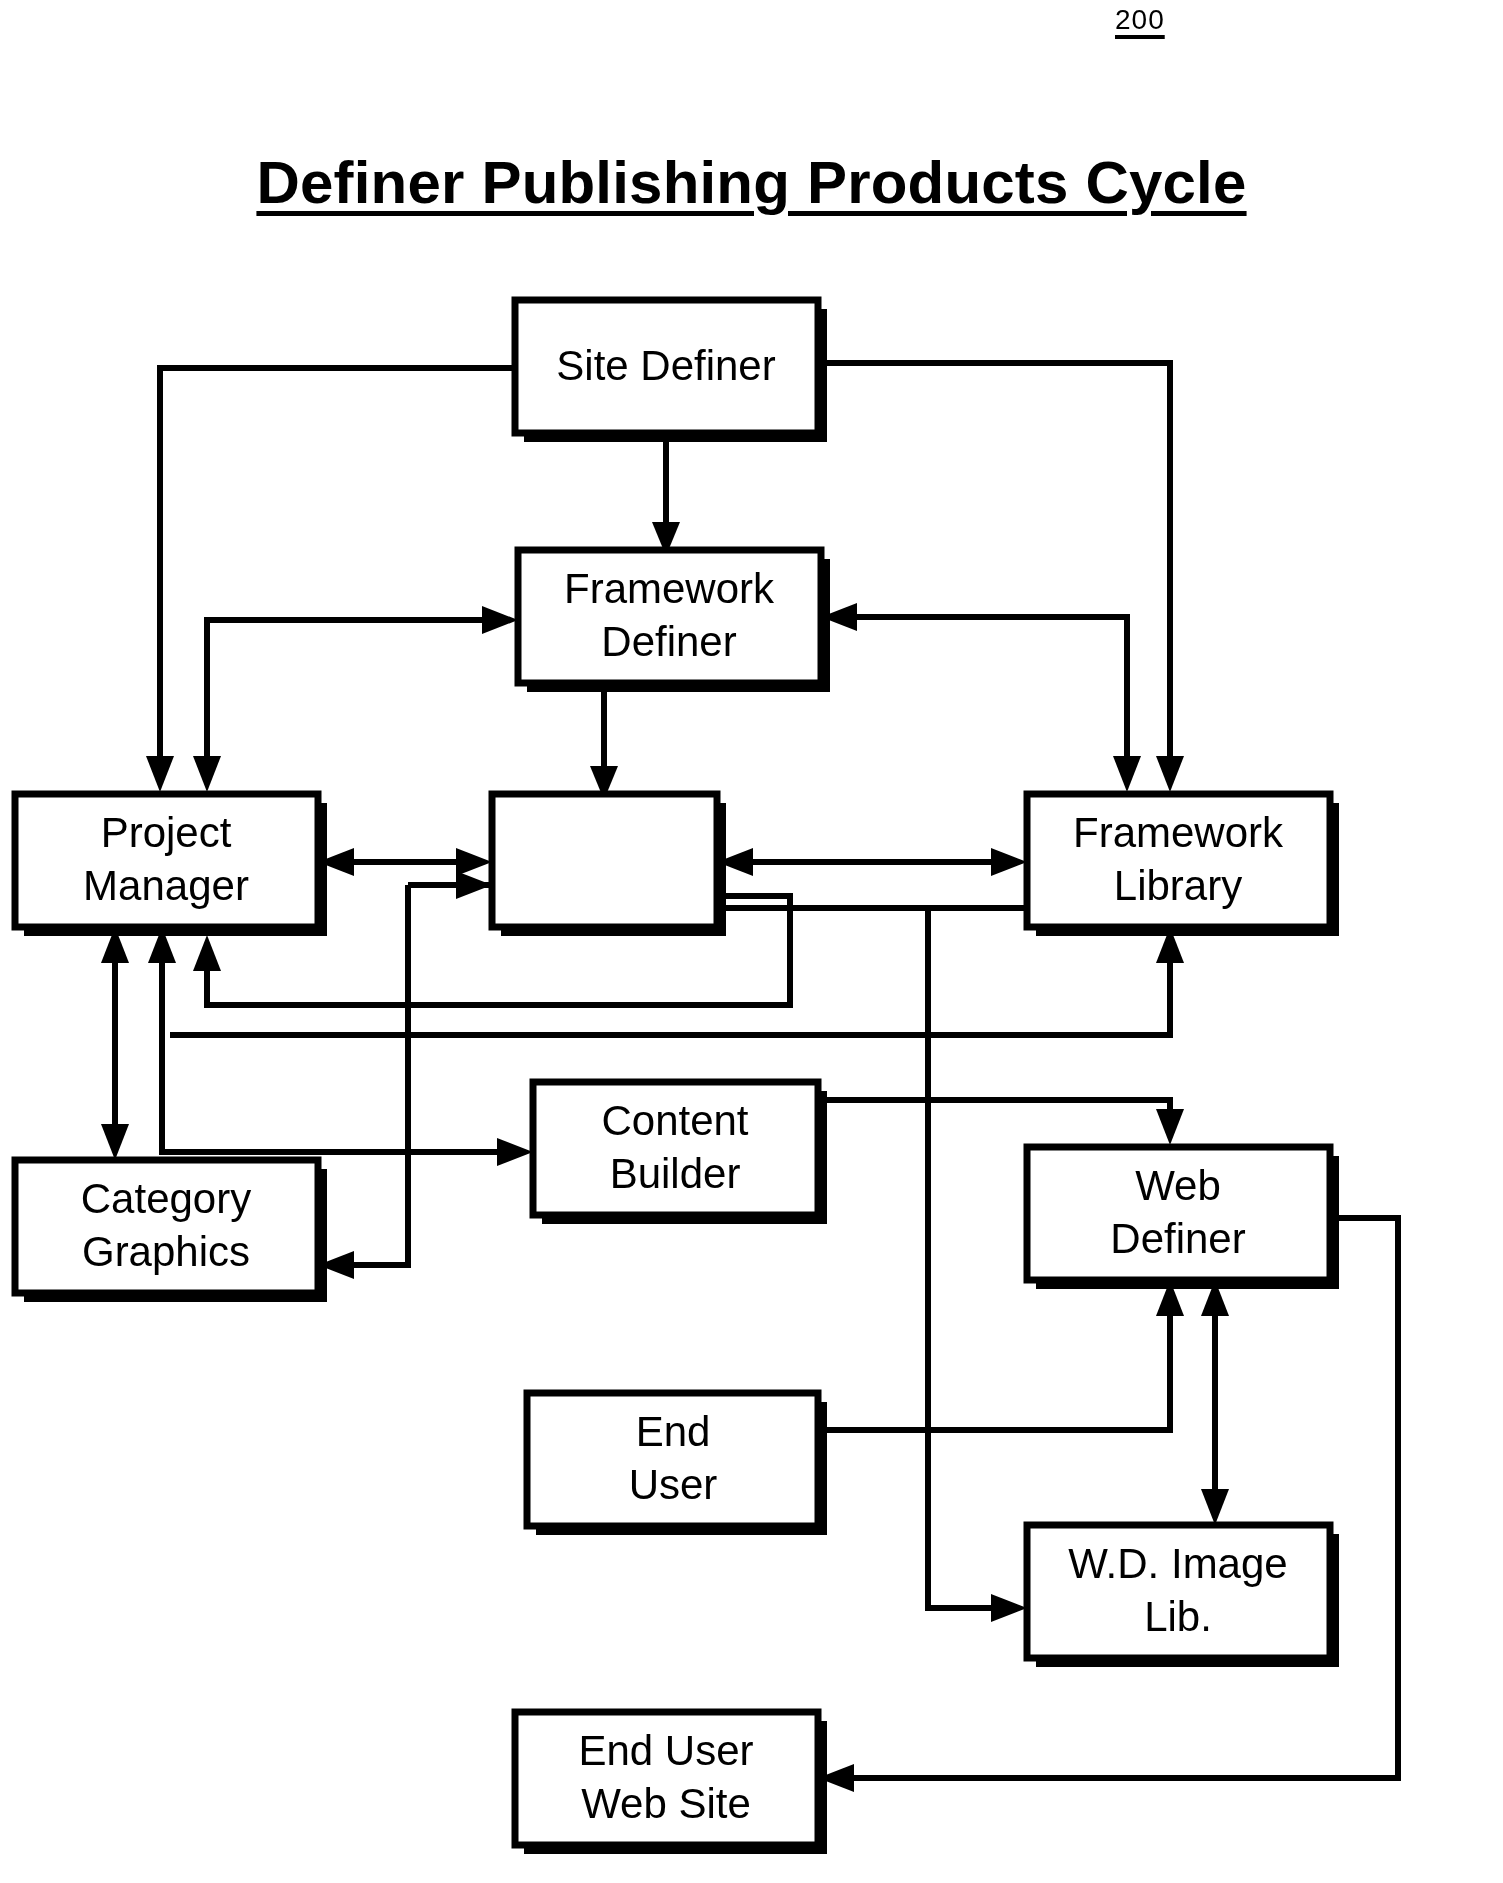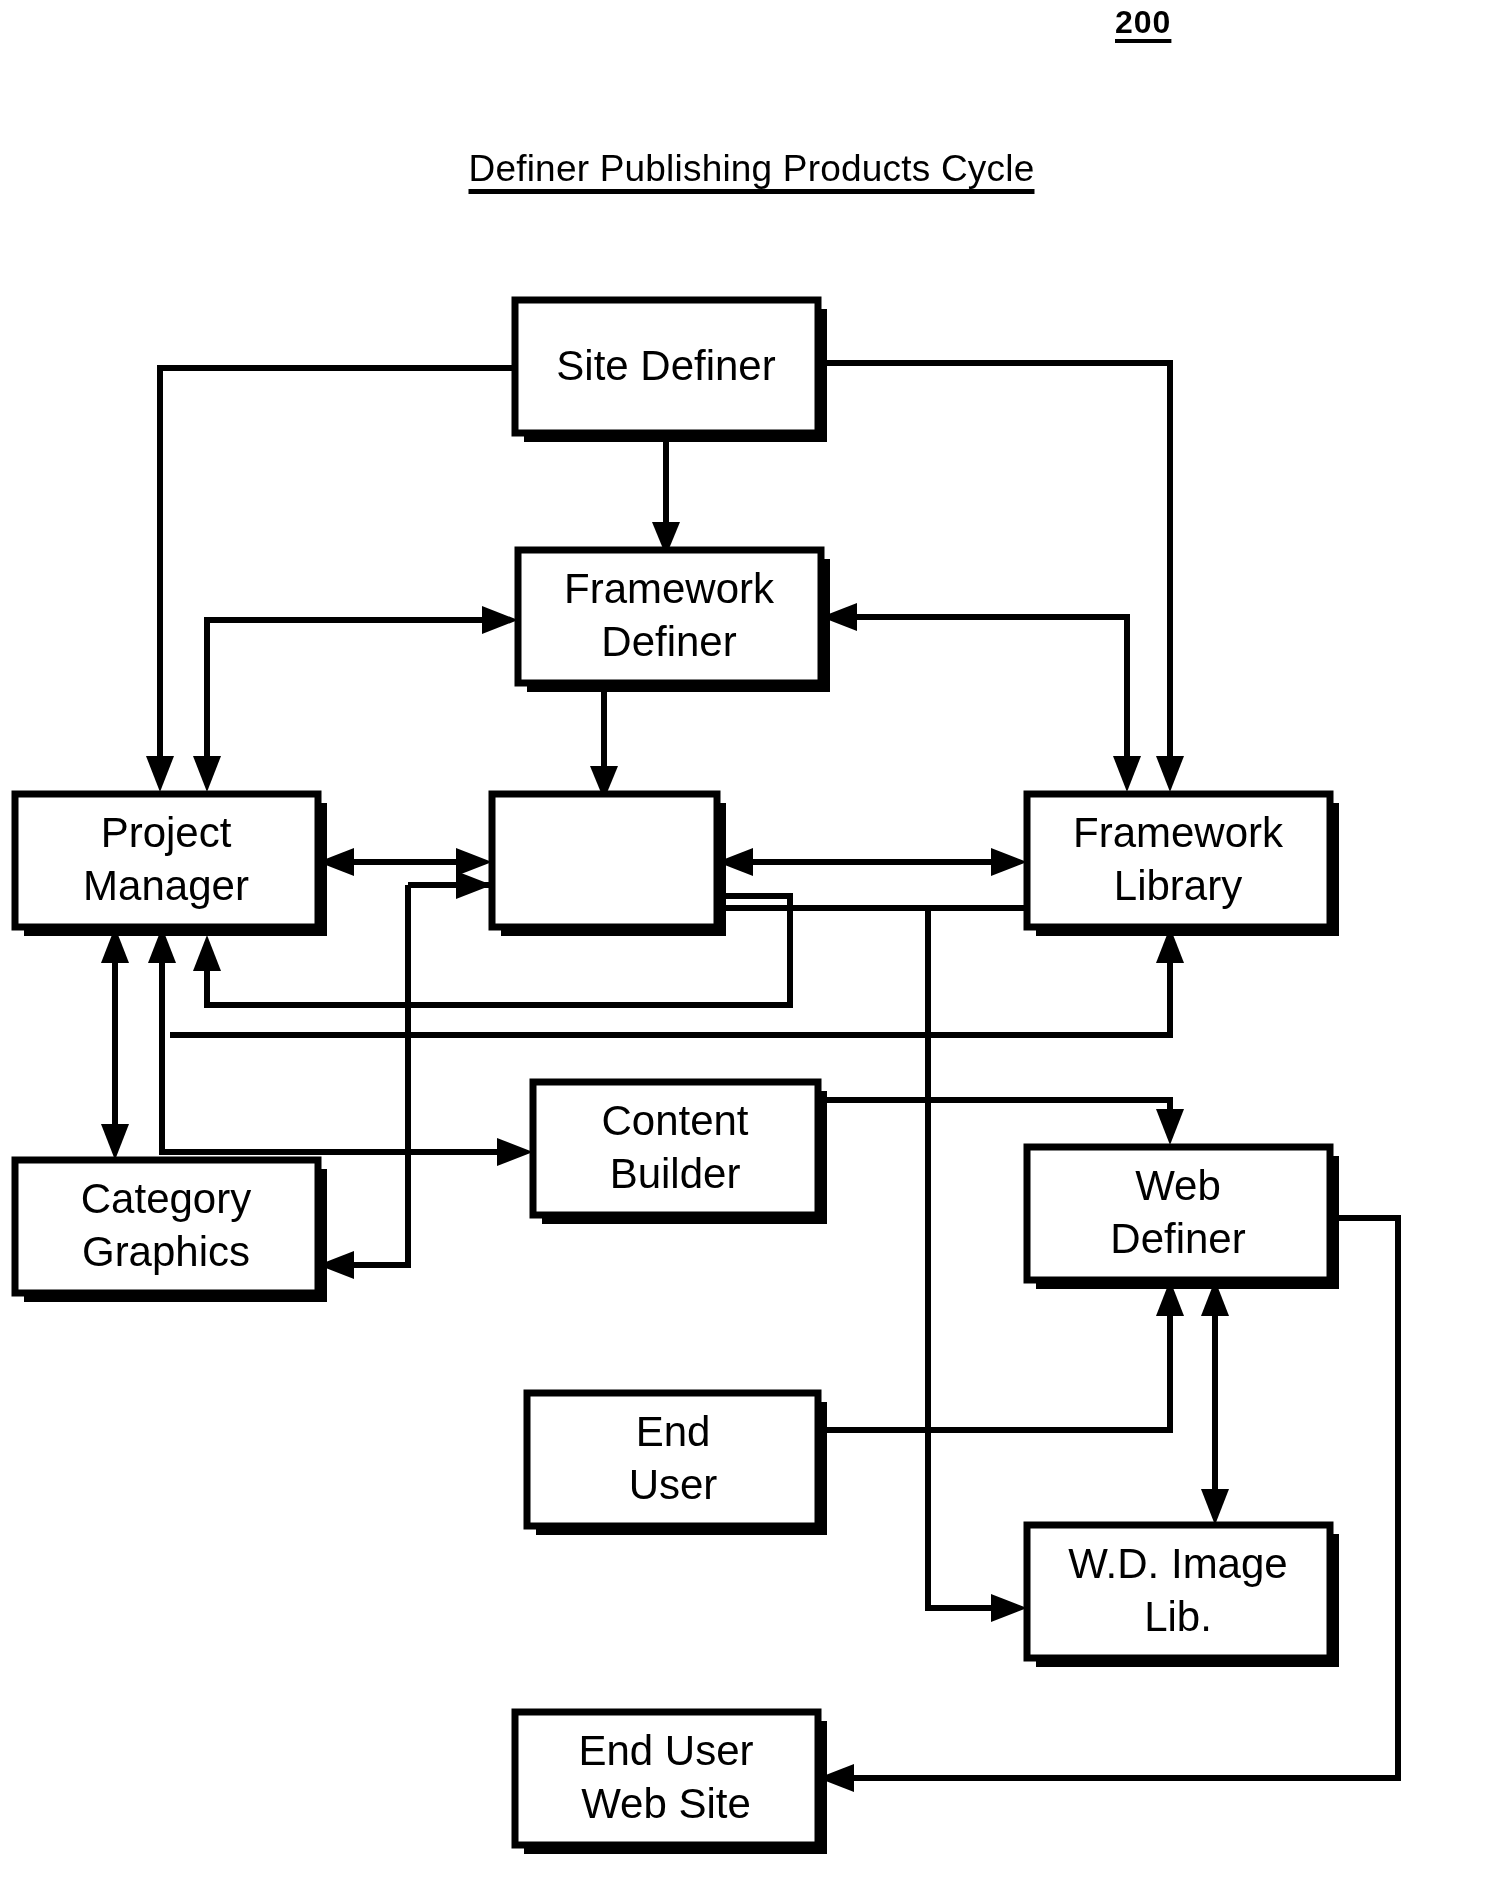--- a/index.html
+++ b/index.html
@@ -16,36 +16,36 @@
     overflow: hidden;
   }
   #figure-root {
     position: absolute;
     inset: 0;
   }
   .fig-num {
     position: absolute;
     left: 1115px;
     top: 4px;
-    font-size: 32px;
-    font-weight: 700;
+    font-size: 28px;
+    font-weight: 400;
     letter-spacing: 1px;
     text-decoration: underline;
     text-underline-offset: 6px;
     text-decoration-thickness: 4px;
     white-space: nowrap;
   }
   .fig-title {
     position: absolute;
     left: 0;
     right: 0;
     top: 148px;
     text-align: center;
-    font-size: 37px;
-    font-weight: 400;
+    font-size: 60px;
+    font-weight: 700;
     letter-spacing: 0.2px;
     white-space: nowrap;
   }
   .fig-title .t-inner {
     display: inline-block;
     text-decoration: underline;
     text-underline-offset: 8px;
     text-decoration-thickness: 5px;
     padding: 0 2px;
   }

